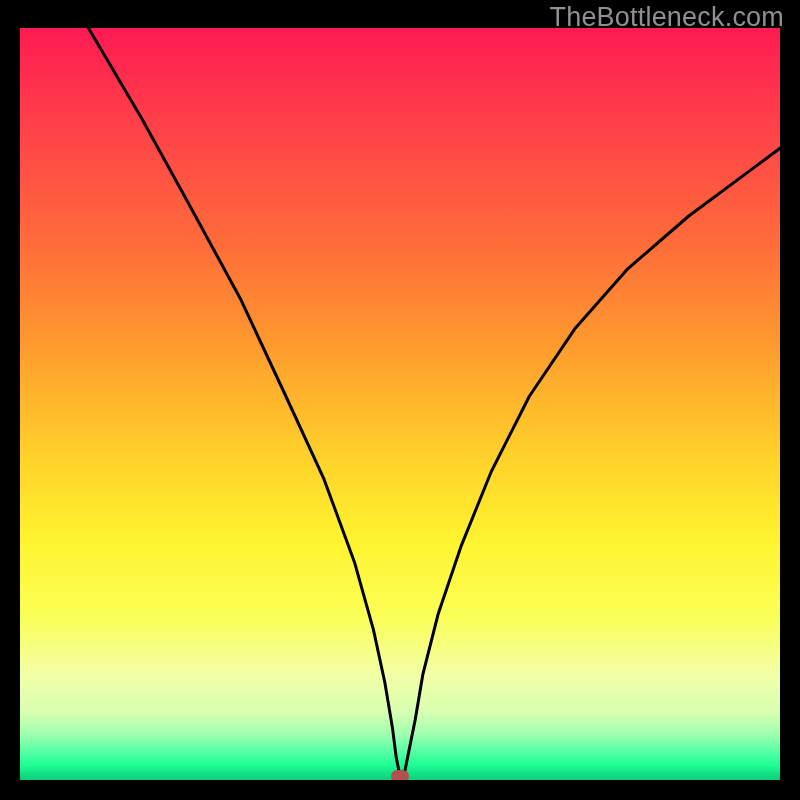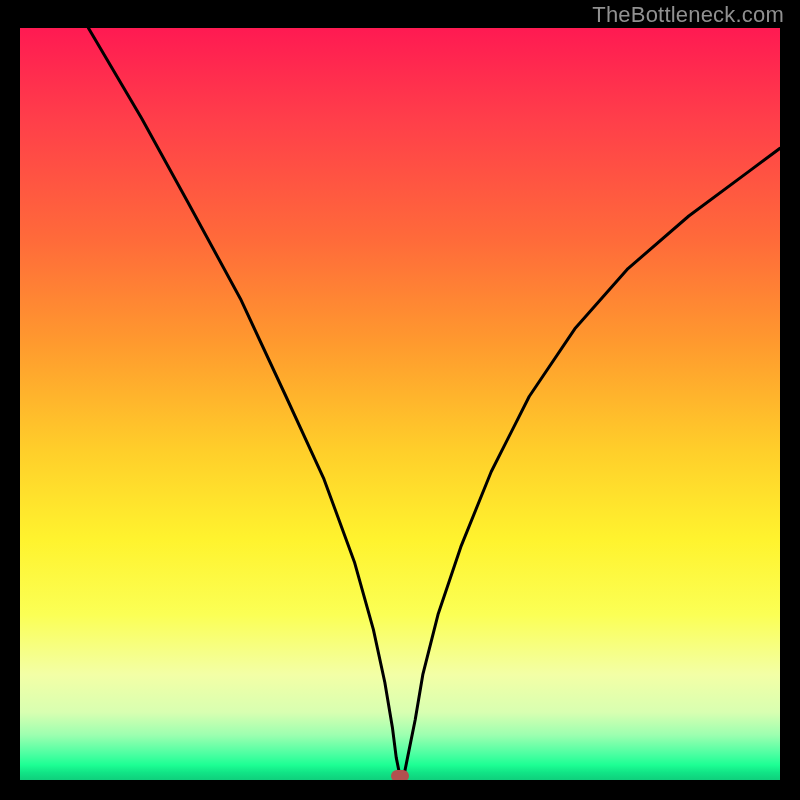--- a/index.html
+++ b/index.html
@@ -15,21 +15,21 @@
     position: relative;
     width: 800px;
     height: 800px;
     background: #000;
   }
   .watermark {
     position: absolute;
     top: 2px;
     right: 16px;
     color: #909090;
-    font-size: 22px;
+    font-size: 27px;
     font-weight: 500;
     letter-spacing: 0.2px;
     z-index: 10;
   }
   .plot-area {
     position: absolute;
     left: 20px;
     top: 28px;
     width: 760px;
     height: 752px;

